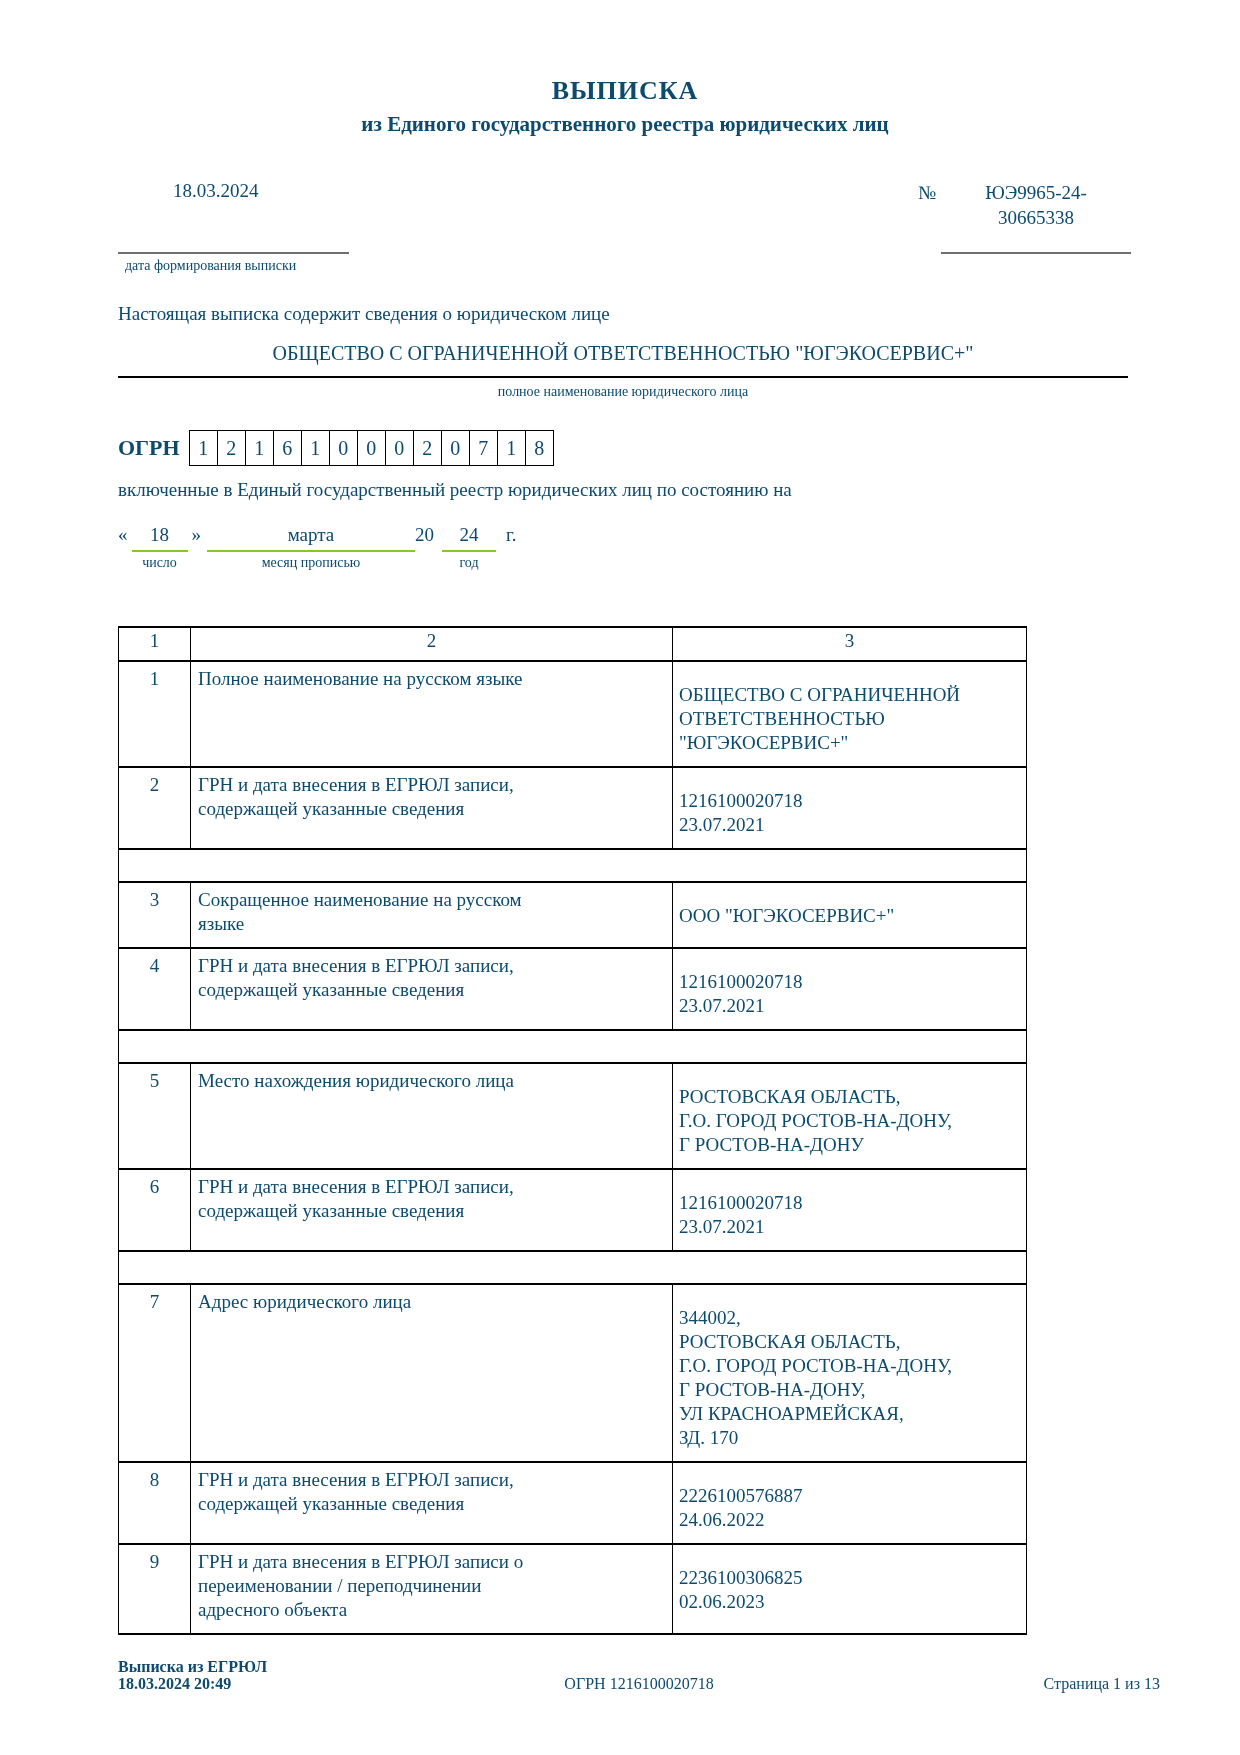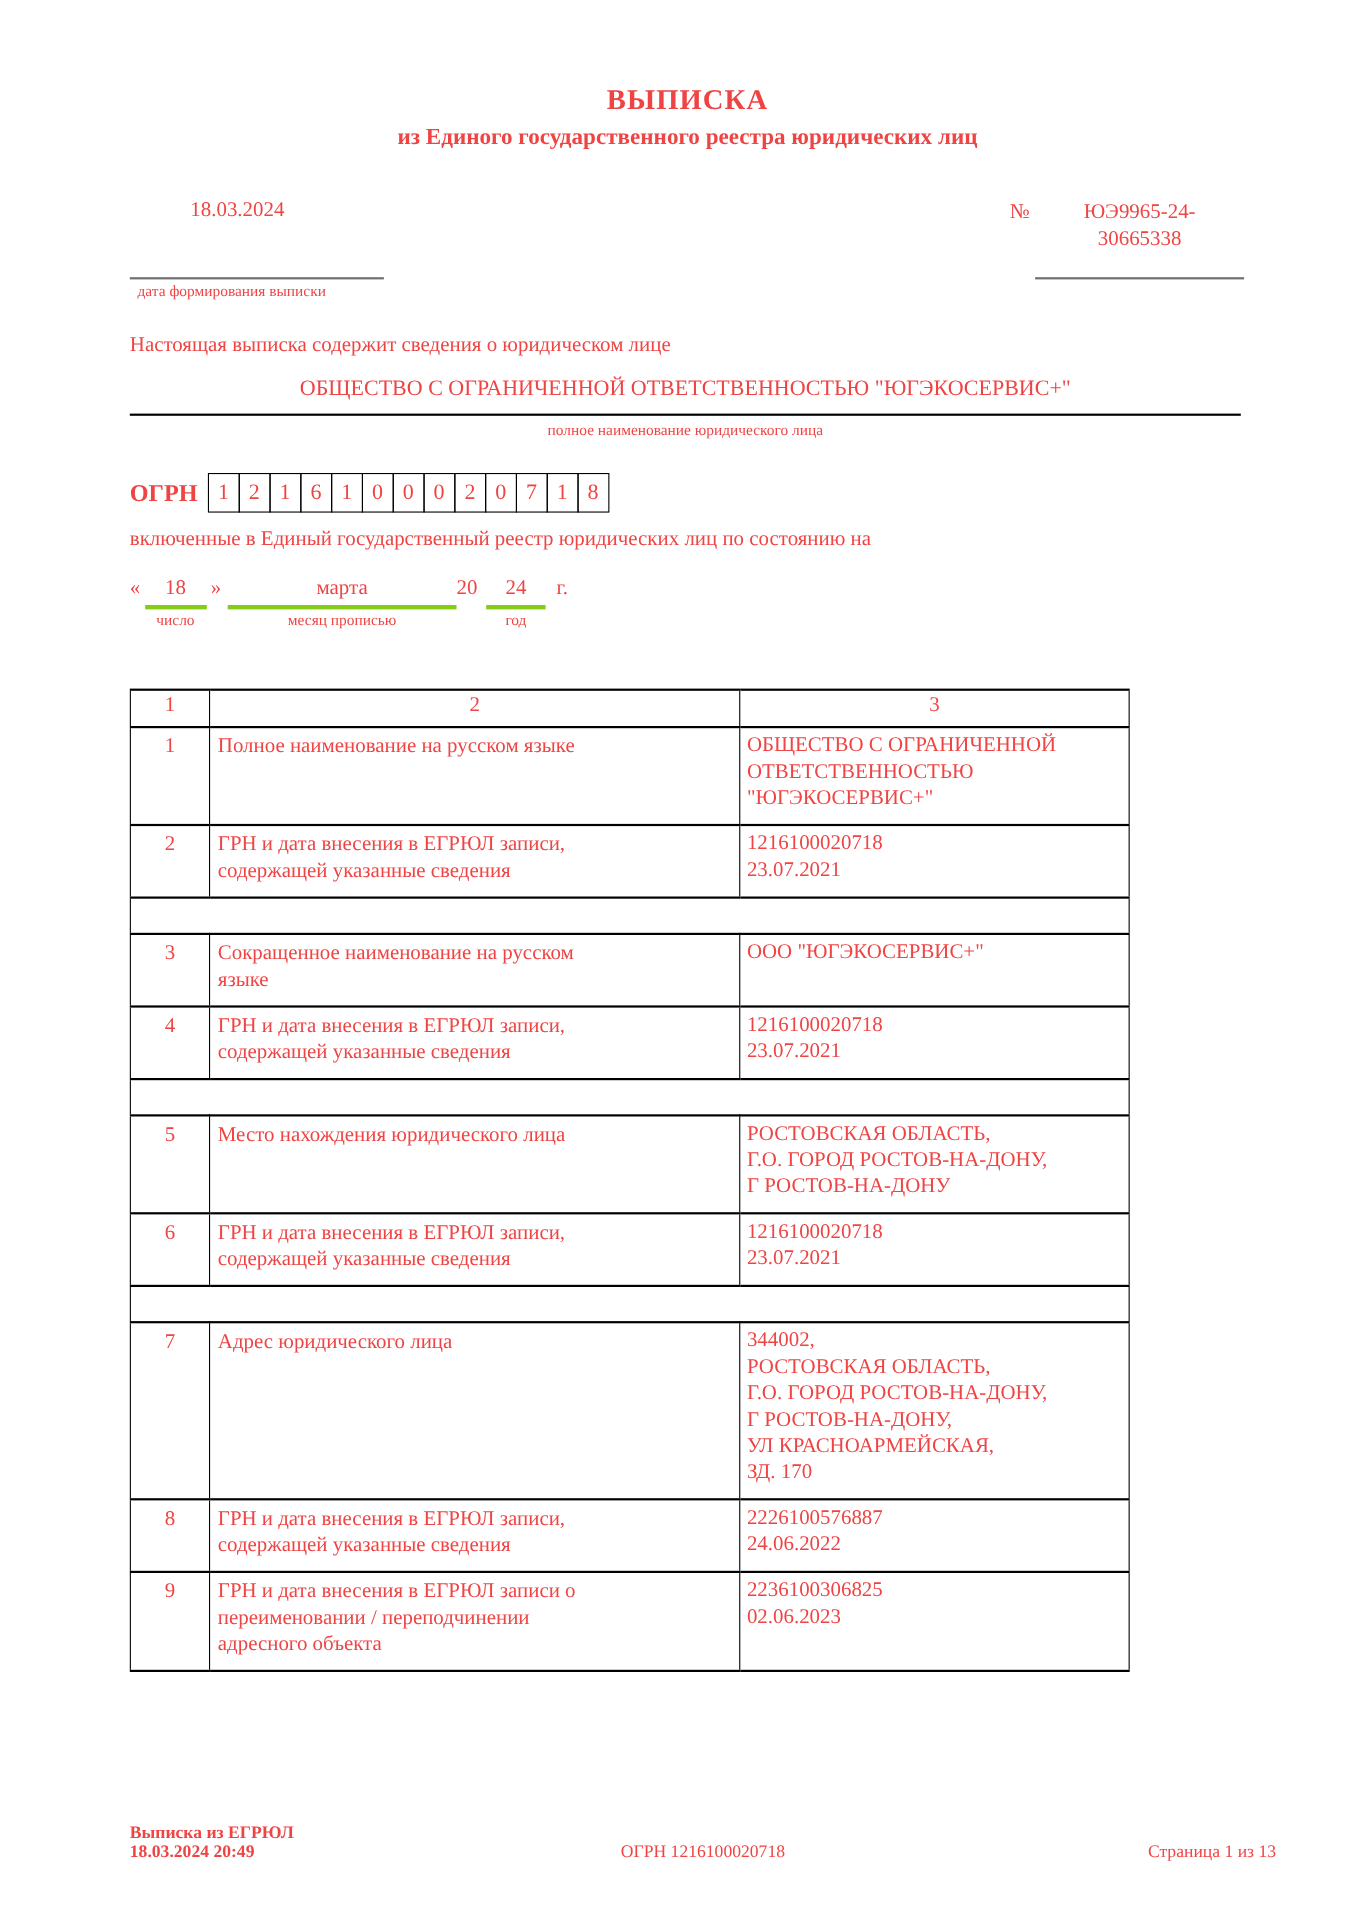--- a/index.html
+++ b/index.html
@@ -1,18 +1,18 @@
 <!DOCTYPE html>
 <html><head>
 <meta charset="utf-8">
 <style>
   html,body{margin:0;padding:0;background:#fff;}
   #page{
     position:relative;width:1240px;height:1755px;margin:0 auto;background:#ffffff;
-    font-family:"Liberation Serif","DejaVu Serif",serif;color:#ef4444;
+    font-family:"Liberation Serif","DejaVu Serif",serif;color:#0c4a6e;
     -webkit-font-smoothing:antialiased;
   }
   .abs{position:absolute;}
   .doc-title{left:118px;top:76px;width:1014px;text-align:center;font-size:26px;font-weight:bold;letter-spacing:1px;}
   .doc-subtitle{left:118px;top:112px;width:1014px;text-align:center;font-size:21px;font-weight:bold;}
 
   .date-field{left:118px;top:180px;width:231px;height:72px;border-bottom:2px solid #6f6f6f;font-size:19px;}
   .date-field .val{padding-left:55px;}
   .date-caption{left:125px;top:258px;font-size:14px;}
 
@@ -27,40 +27,40 @@
   .ogrn-row{left:118px;top:430px;width:908px;display:flex;align-items:center;}
   .ogrn-label{font-size:22px;font-weight:bold;margin-right:10px;}
   .ogrn-boxes{display:flex;}
   .ogrn-digit{width:27px;height:34px;border:1px solid #000;margin-left:-1px;display:flex;align-items:center;justify-content:center;font-size:20px;}
 
   .included{left:118px;top:479px;font-size:19px;}
 
   .datefields{left:118px;top:522px;display:flex;align-items:flex-start;font-size:19px;}
   .df-quote{padding-top:2px;}
   .df-field{display:inline-block;text-align:center;}
-  .df-field .df-val{border-bottom:4px solid #84cc16;padding:2px 4px 4px 4px;min-height:22px;}
+  .df-field .df-val{border-bottom:2px solid #84cc16;padding:2px 4px 4px 4px;min-height:22px;}
   .df-field .df-cap{font-size:14px;padding-top:3px;}
   .df-day{width:56px;margin:0 4px;}
   .df-month{width:208px;margin-left:6px;}
   .df-century{padding-top:2px;}
   .df-year{width:54px;margin-left:8px;}
   .df-gsuffix{margin-left:10px;padding-top:2px;}
 
   table.main{
     position:absolute;left:118px;top:626px;width:908px;
     border-collapse:collapse;table-layout:fixed;
     font-size:19px;line-height:24px;
   }
   table.main td{border:solid #000;border-width:2px 1px;vertical-align:top;}
   td.hdr{height:38px;text-align:center;vertical-align:middle;padding:2px 4px;}
   td.colnum{height:30px;text-align:center;vertical-align:middle;}
   td.section{font-weight:bold;text-align:center;vertical-align:middle;height:34px;border-width:2px 2px;}
   td.num{text-align:center;padding-top:5px;}
   td.lbl{padding:5px 8px 11px 7px;white-space:pre-line;}
-  td.val{padding:4px 6px 11px 6px;white-space:pre-line;}
+  td.val{padding:21px 6px 11px 6px;white-space:pre-line;}
   td.spacer{height:29px;border-width:2px 2px 3px 2px;}
 
   .footer{left:118px;top:1658px;width:1042px;height:36px;font-size:16px;}
   .footer-left{position:absolute;left:0;top:0;font-weight:bold;line-height:17px;}
   .footer-center{position:absolute;left:50%;transform:translateX(-50%);top:17px;}
   .footer-right{position:absolute;right:0;top:17px;}
 </style>
 </head>
 <body>
 

